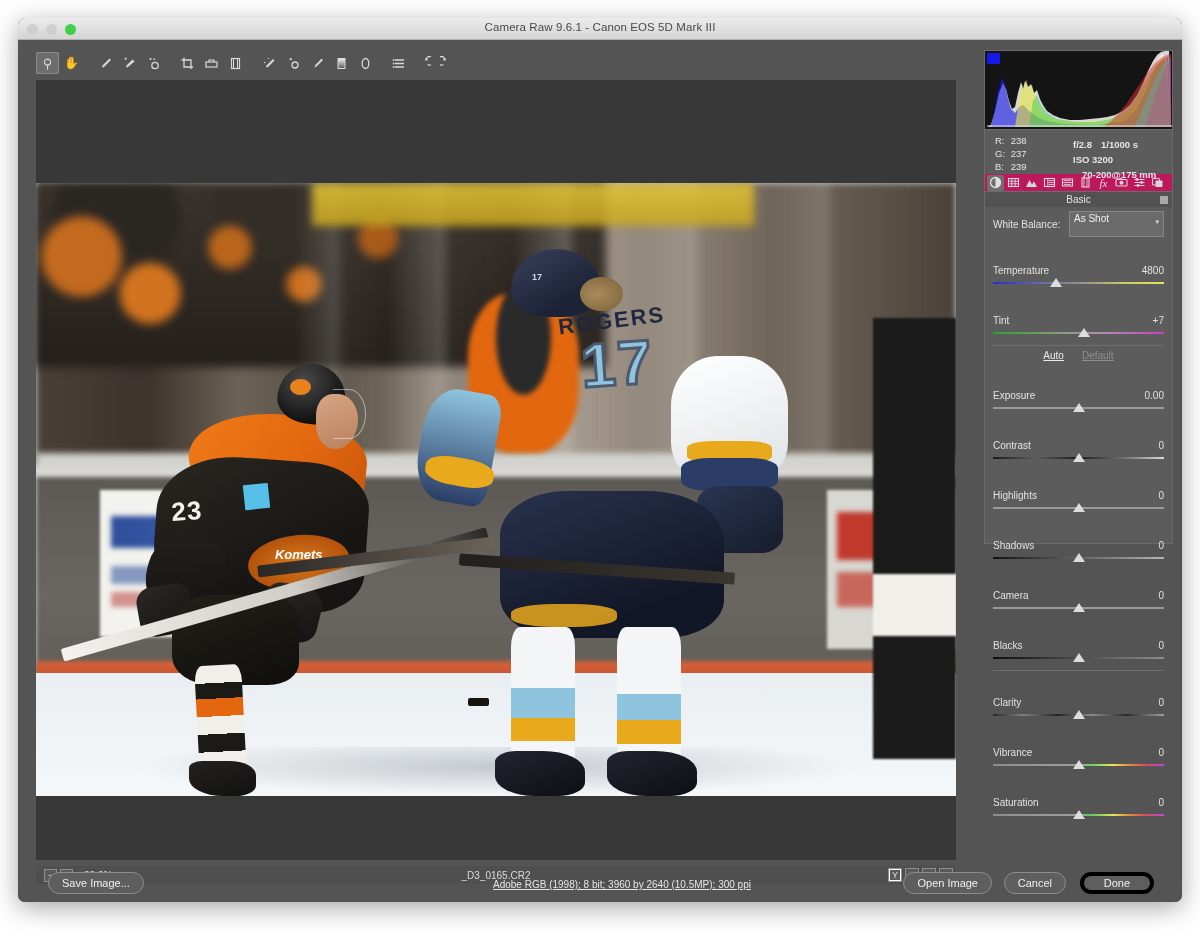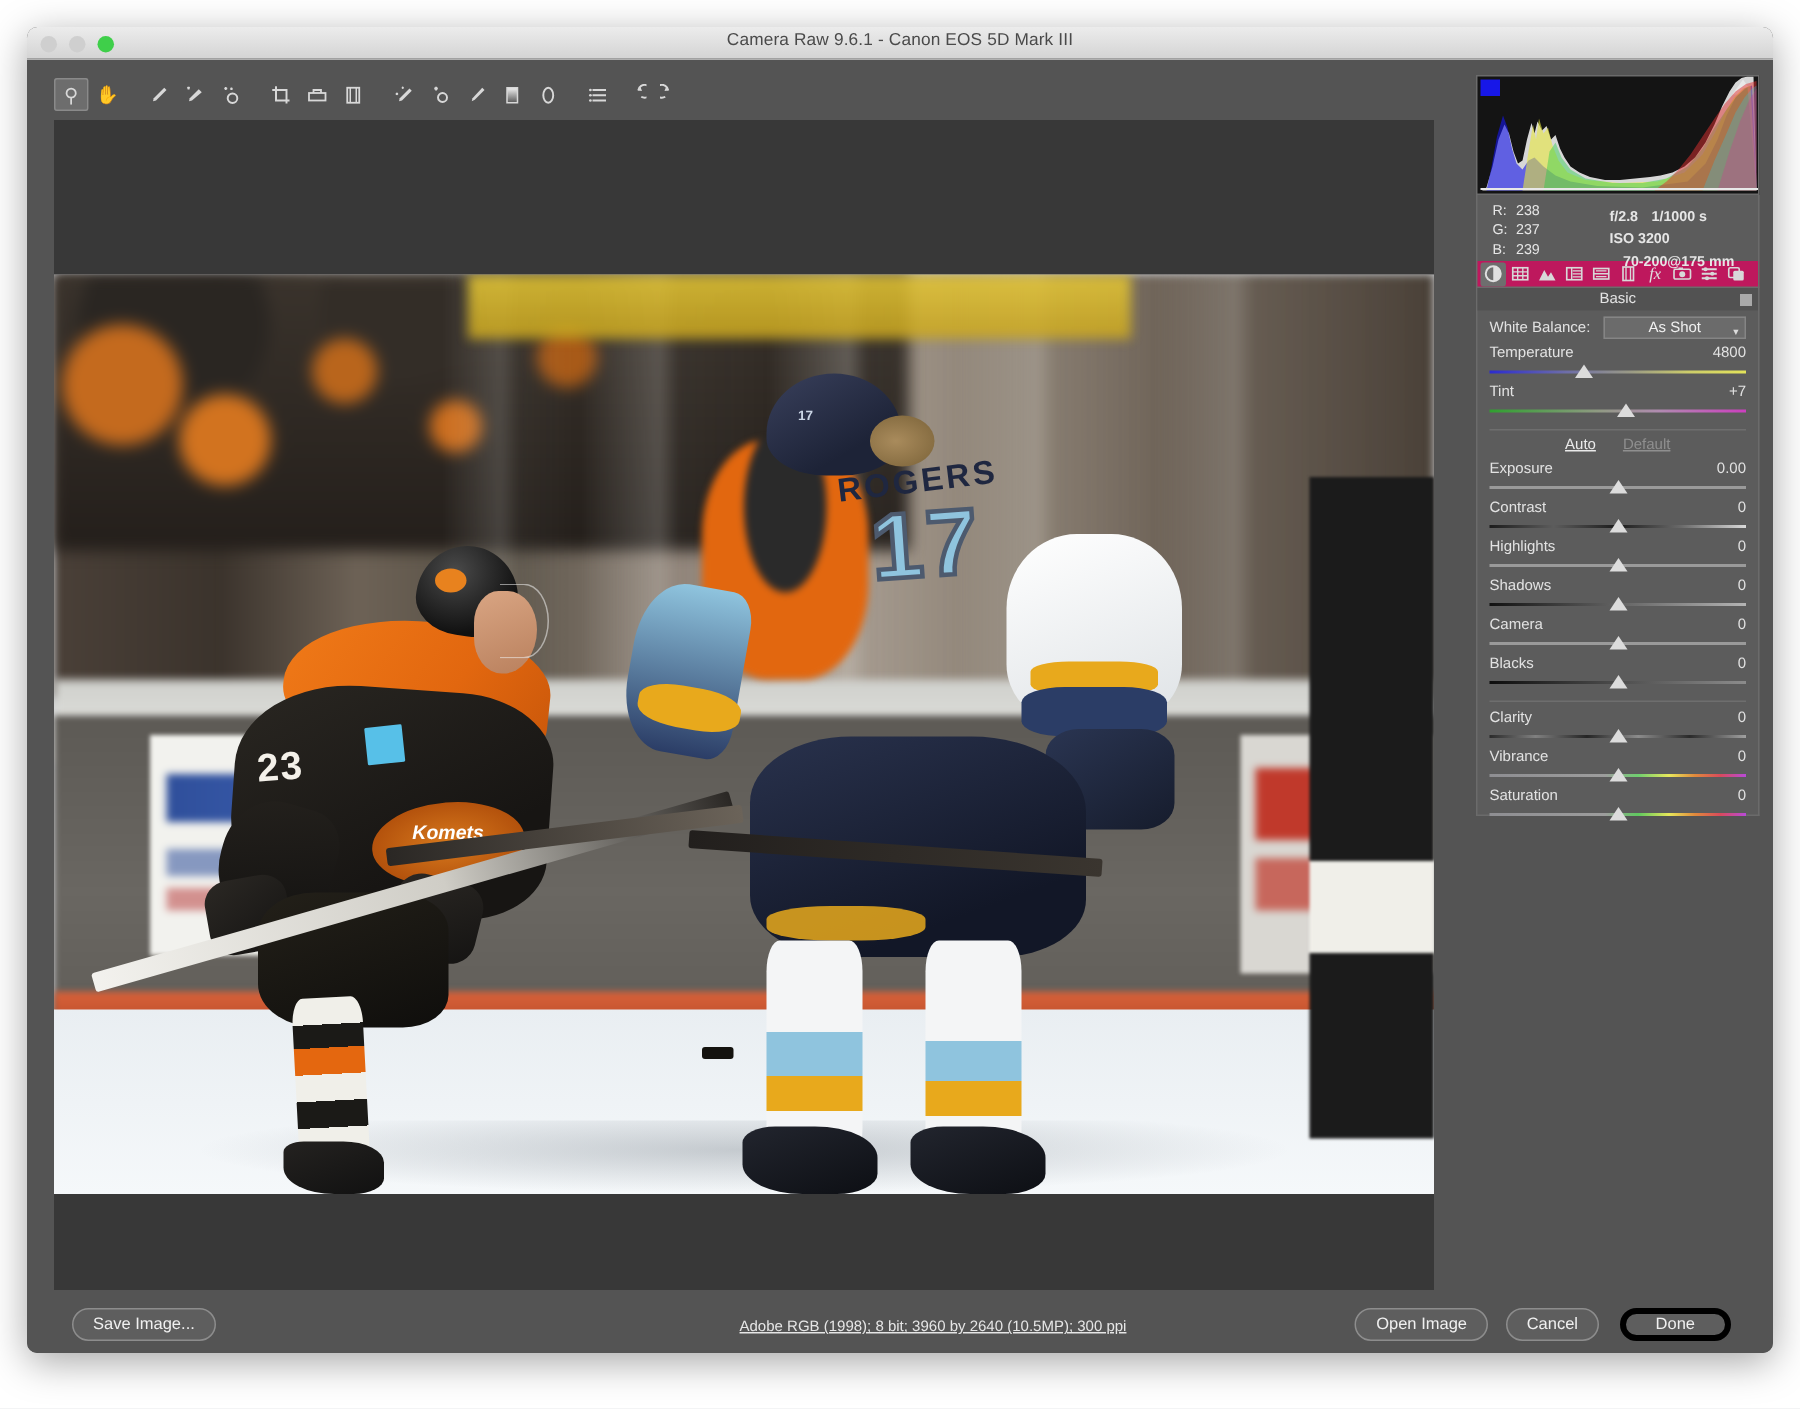--- a/index.html
+++ b/index.html
@@ -323,25 +323,25 @@
     color:#d5d5d5; }
   .ptab.sel { background:#6e6e6e; border-radius:2px; }
   #panelbody { width:189px; background:#5c5c5c; border:1px solid #6b6b6b; border-top:none;
     height:352px; position:relative; }
   #panelhdr { height:15px; background:#525252; position:relative;
     font-size:10px; color:#e4e4e4; text-align:center; line-height:15px; }
   #panelhdr .menu { position:absolute; right:4px; top:4px; width:8px; height:8px; background:#a9a9a9; }
 
   .wbrow { display:flex; align-items:center; padding:4px 8px 2px 8px; }
   .wbrow .lbl { font-size:10px; color:#e2e2e2; width:76px; }
-  .wbsel { flex:1; height:15px; background:#6b6b6b; border:1px solid #858585;
-    font-size:10px; color:#f0f0f0; padding:0 4px; line-height:13px; position:relative;text-align:center; }
+  .wbsel { flex:1; height:26px; background:#6b6b6b; border:1px solid #858585;
+    font-size:10px; color:#f0f0f0; padding:0 4px; line-height:13px; position:relative; }
   .wbsel .car { position:absolute; right:4px; top:3px; font-size:7px; color:#ddd; }
 
-  .sl { padding: 1px 8px 0 8px; }
+  .sl { padding: 1px 8px 0 8px; margin-top: 24px; }
   .sl .top { display:flex; justify-content:space-between; font-size:10px; color:#e2e2e2; line-height:14px; }
   .sl .track { position:relative; height:11px; }
   .sl .bar { position:absolute; left:0; right:0; top:4px; height:2px; background:#9a9a9a; }
   .sl .bar.temp { background: linear-gradient(90deg,#2b2bcf,#6e6ea8 30%,#9a9a86 55%,#cdcd6a 78%,#e3e35a); }
   .sl .bar.tint { background: linear-gradient(90deg,#2fa02f,#8f9a82 42%,#b08bb0 66%,#cc3fbf); }
   .sl .bar.contrast { background: linear-gradient(90deg,#1c1c1c 0%,#5c5c5c 25%,#1c1c1c 50%,#6b6b6b 75%,#d9d9d9 100%); }
   .sl .bar.clarity { background: linear-gradient(90deg,#2a2a2a 0%,#808080 18%,#242424 38%,#8c8c8c 58%,#2a2a2a 78%,#a0a0a0 100%); }
   .sl .bar.vib { background: linear-gradient(90deg,#8e8e92 0%,#9d9d9d 45%,#6fcf6f 58%,#e8e85c 70%,#e08a3c 80%,#d94a5c 90%,#b84ad9 100%); }
   .sl .bar.sat { background: linear-gradient(90deg,#8e8e92 0%,#9d9d9d 45%,#5fc95f 58%,#e7e75a 70%,#e08a3c 80%,#d94a5c 90%,#b84ad9 100%); }
   .sl .bar.black { background: linear-gradient(90deg,#0d0d0d,#8c8c8c); }
@@ -555,20 +555,35 @@
           <div class="ph" id="w-name">ROGERS</div>
         </div>
 
         <div class="ph" id="stick1"></div>
         <div class="ph" id="stick1b"></div>
         <div class="ph" id="stick2"></div>
         <div class="ph" id="puck"></div>
       </div>
     </div>
 
+    <div id="statusbar">
+      <div style="display:flex;align-items:center;padding-left:8px;">
+        <div class="sbbtn">−</div>
+        <div class="sbbtn">+</div>
+        <span id="zoomval">33.9%</span>
+        <span id="zoomcaret">⌄</span>
+      </div>
+      <div id="filename">_D3_0165.CR2</div>
+      <div id="sb-right">
+        <div class="sbsq on">Y</div>
+        <div class="sbsq">↕</div>
+        <div class="sbsq">←</div>
+        <div class="sbsq">≡</div>
+      </div>
+    </div>
 
     <div id="right">
 
       <div id="histogram">
         <div id="hist-shadowclip"></div>
         <div id="hist-highclip"></div>
         <svg id="hist-svg" width="189" height="80" viewBox="0 0 189 80">
           <path d="M3,78 L6,76 L10,62 L14,44 L18,34 L21,40 L24,52 L27,60 L30,58 L33,44 L36,33 L38,40 L40,32 L43,38 L46,35 L49,44 L52,41 L55,50 L58,56 L62,62 L68,66 L75,69 L85,71 L95,71 L105,70 L115,69 L122,68 L130,66 L138,62 L145,56 L152,46 L158,34 L163,22 L168,12 L172,6 L176,3 L180,2 L184,2 L186,78 Z" fill="#e8e8e8" opacity="0.92"></path>
           <path d="M6,78 L9,64 L13,42 L17,28 L20,36 L23,50 L26,60 L30,64 L34,58 L38,56 L44,62 L52,68 L62,72 L80,75 L110,76 L140,72 L152,60 L160,44 L166,28 L172,16 L178,10 L183,8 L186,78 Z" fill="#1717e8" opacity="0.62"></path>
           <path d="M30,78 L34,52 L37,34 L39,44 L41,30 L44,40 L47,36 L50,48 L54,58 L60,66 L72,71 L95,73 L120,72 L138,66 L150,54 L158,40 L165,26 L171,16 L177,10 L182,8 L186,78 Z" fill="#e8e83a" opacity="0.58"></path>

